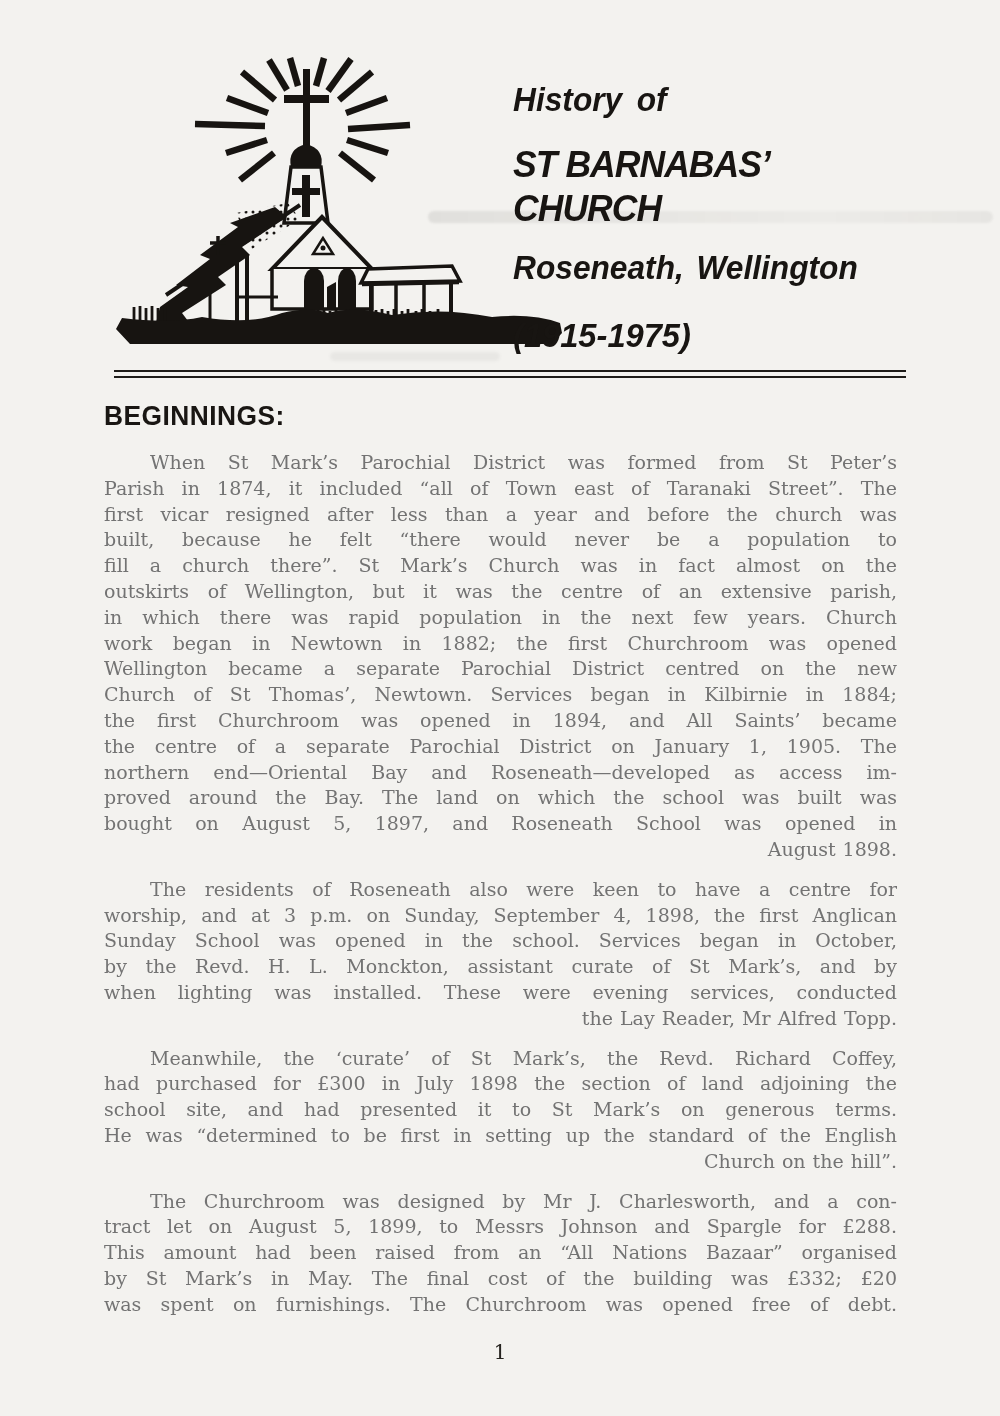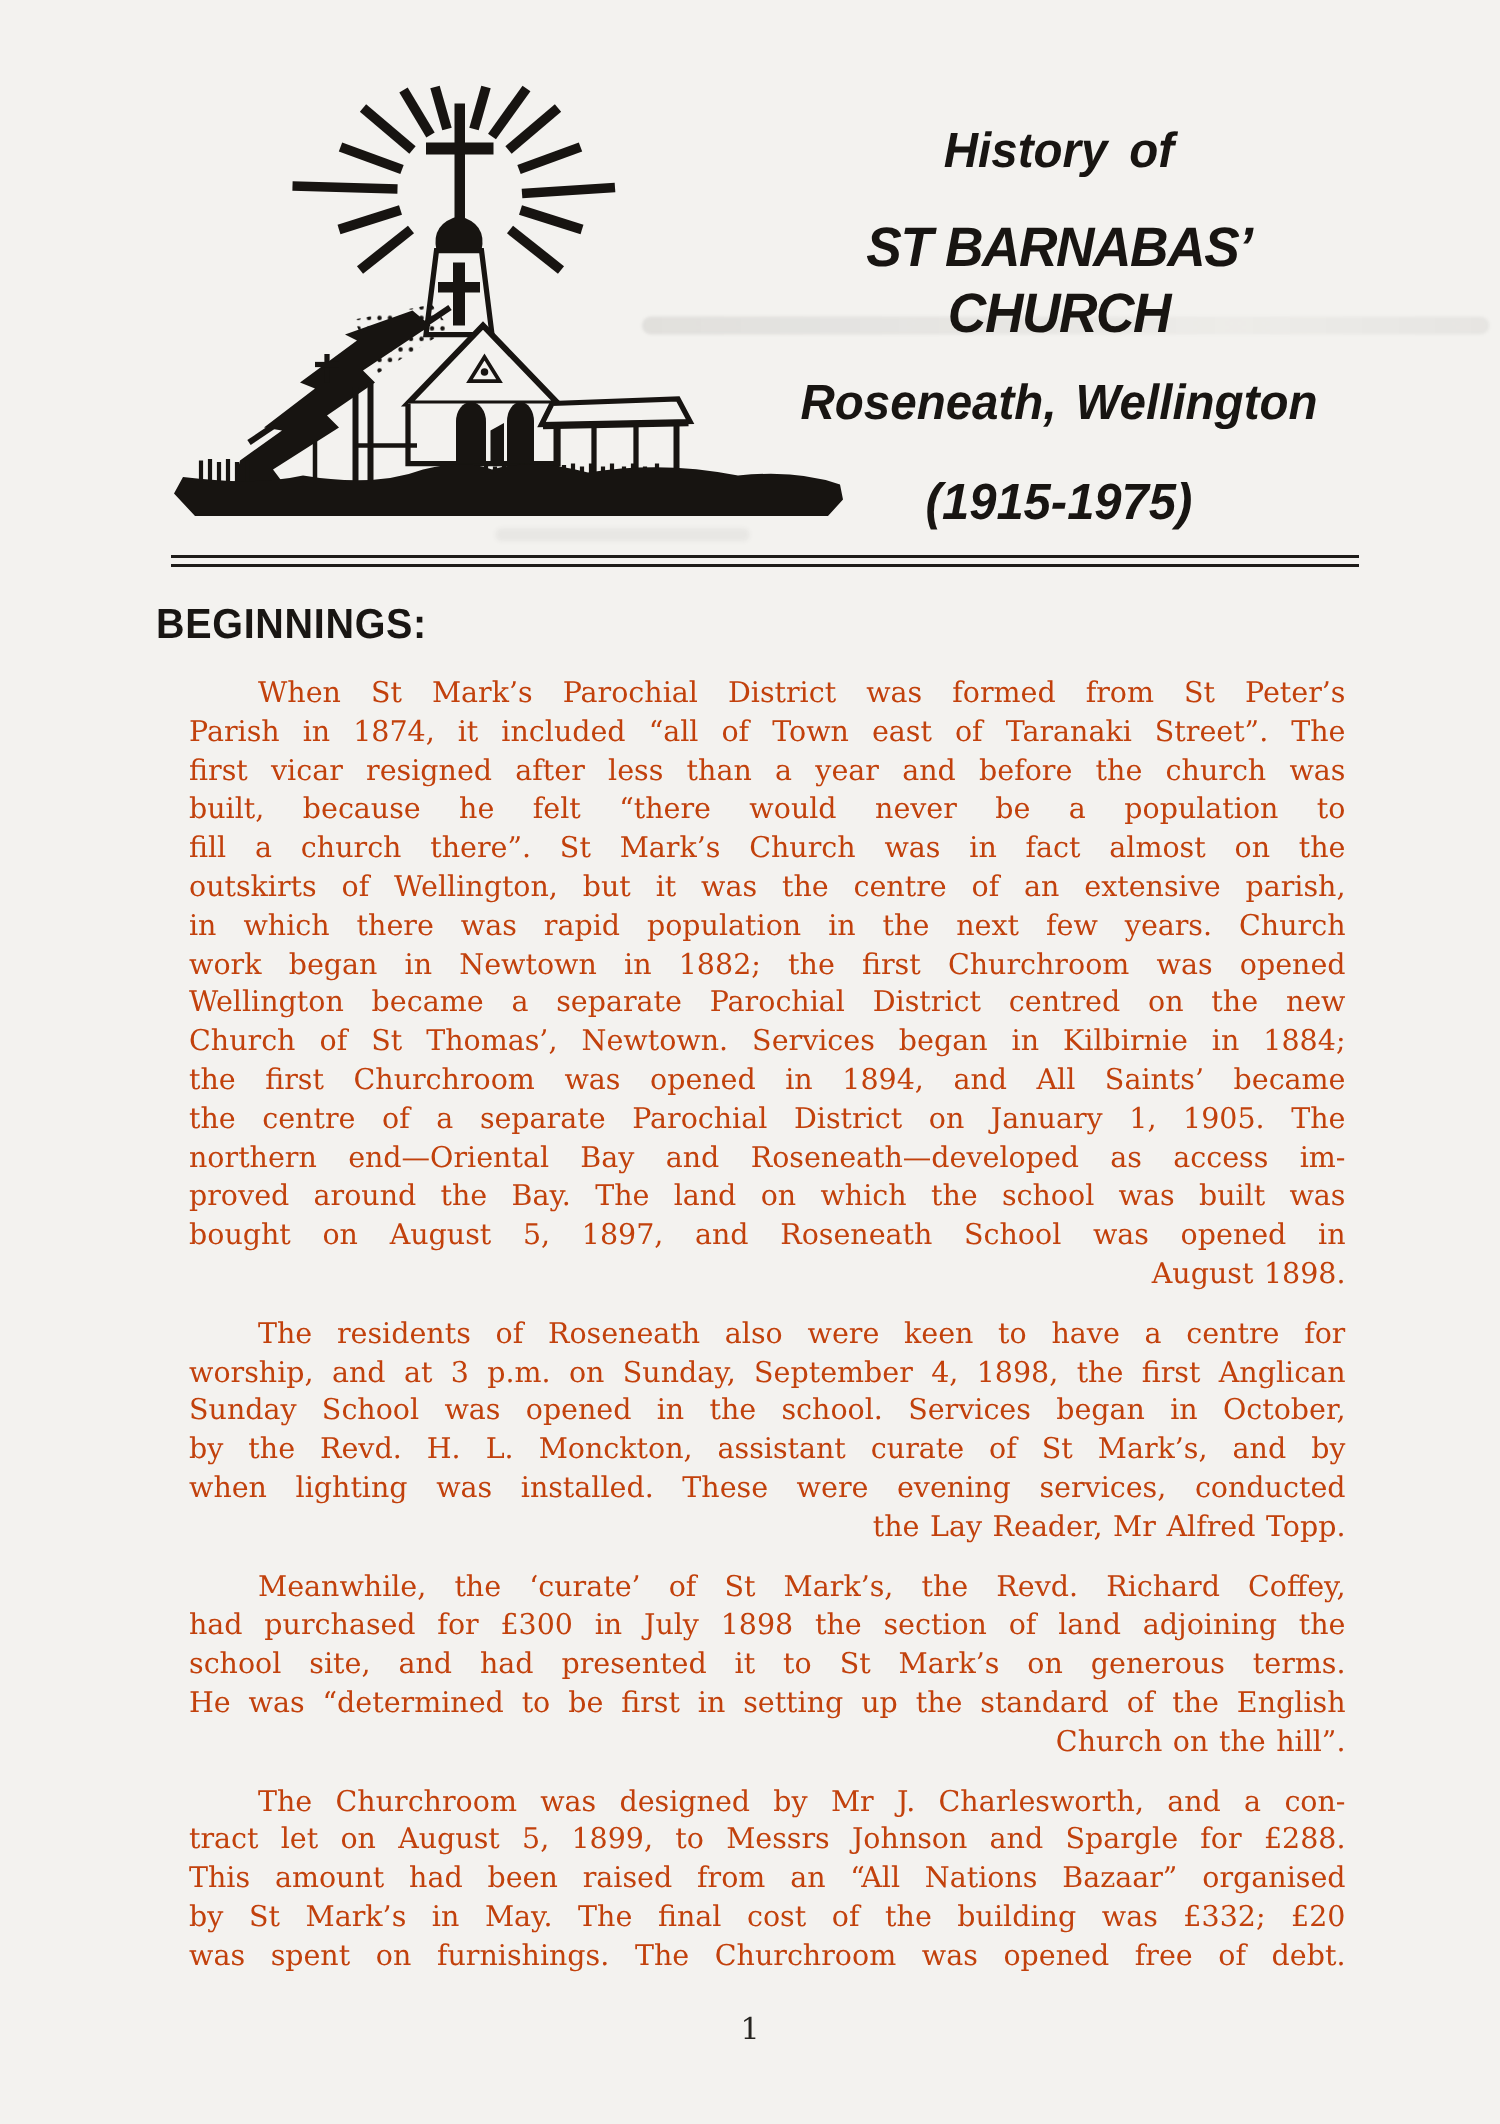--- a/index.html
+++ b/index.html
@@ -12,21 +12,21 @@
   .smudge { position:absolute; pointer-events:none; }
   .smudge.s1 { left:428px; top:211px; width:565px; height:12px;
     background:linear-gradient(to right, rgba(40,38,35,0.09), rgba(40,38,35,0.03) 70%, rgba(40,38,35,0.06));
     filter:blur(1px); border-radius:6px; }
   .smudge.s2 { left:330px; top:352px; width:170px; height:9px;
     background:rgba(40,38,35,0.05); filter:blur(1.5px); border-radius:5px; }
 
   
   .illustration { position:absolute; left:110px; top:55px; width:458px; height:294px; }
   .titles {
-    position:absolute; left:505px; top:80px; width:402px; text-align:center;
+    position:absolute; left:505px; top:80px; width:402px; text-align:left;
     font-family:"Liberation Sans", sans-serif; font-weight:bold; font-style:italic;
     color:#181512;
   }
   .titles > div { transform:scaleX(0.96); transform-origin:50% 50%; }
   .t1 { font-size:33px; line-height:40px; margin-bottom:23px; letter-spacing:0px; word-spacing:6px; }
   .t2 { font-size:37px; line-height:44px; margin-bottom:17px; letter-spacing:-1px; }
   .t3 { font-size:33px; line-height:40px; margin-bottom:27px; letter-spacing:0px; word-spacing:4px; }
   .t4 { font-size:34px; line-height:40px; }
 
   
@@ -36,21 +36,21 @@
   
   .content { position:absolute; left:104px; top:401px; width:793px; }
   h2.section {
     margin:0 0 19px 0; font-family:"Liberation Sans", sans-serif; font-weight:bold;
     font-size:28px; line-height:30px; letter-spacing:0.5px; color:#191613;
     transform:scaleX(0.94); transform-origin:0 50%;
   }
   .para + .para { margin-top:14px; }
   .line {
     height:25.8px; line-height:25.8px; font-size:19px; overflow:hidden;
-    text-align:justify; word-spacing:1px; color:#c2410c;margin-left:22px;
+    text-align:justify; word-spacing:1px; color:#737373;
   }
   .line::after { content:""; display:inline-block; width:100%; height:0; }
   .line.first { padding-left:46px; }
   .line.noJust { text-align:right; }
   .line.noJust::after { content:none; }
 
   .page-number { position:absolute; left:0; top:1340px; width:100%; text-align:center;
     font-size:20px; color:#262420; }
 
   svg .ink { fill:#171411; }

